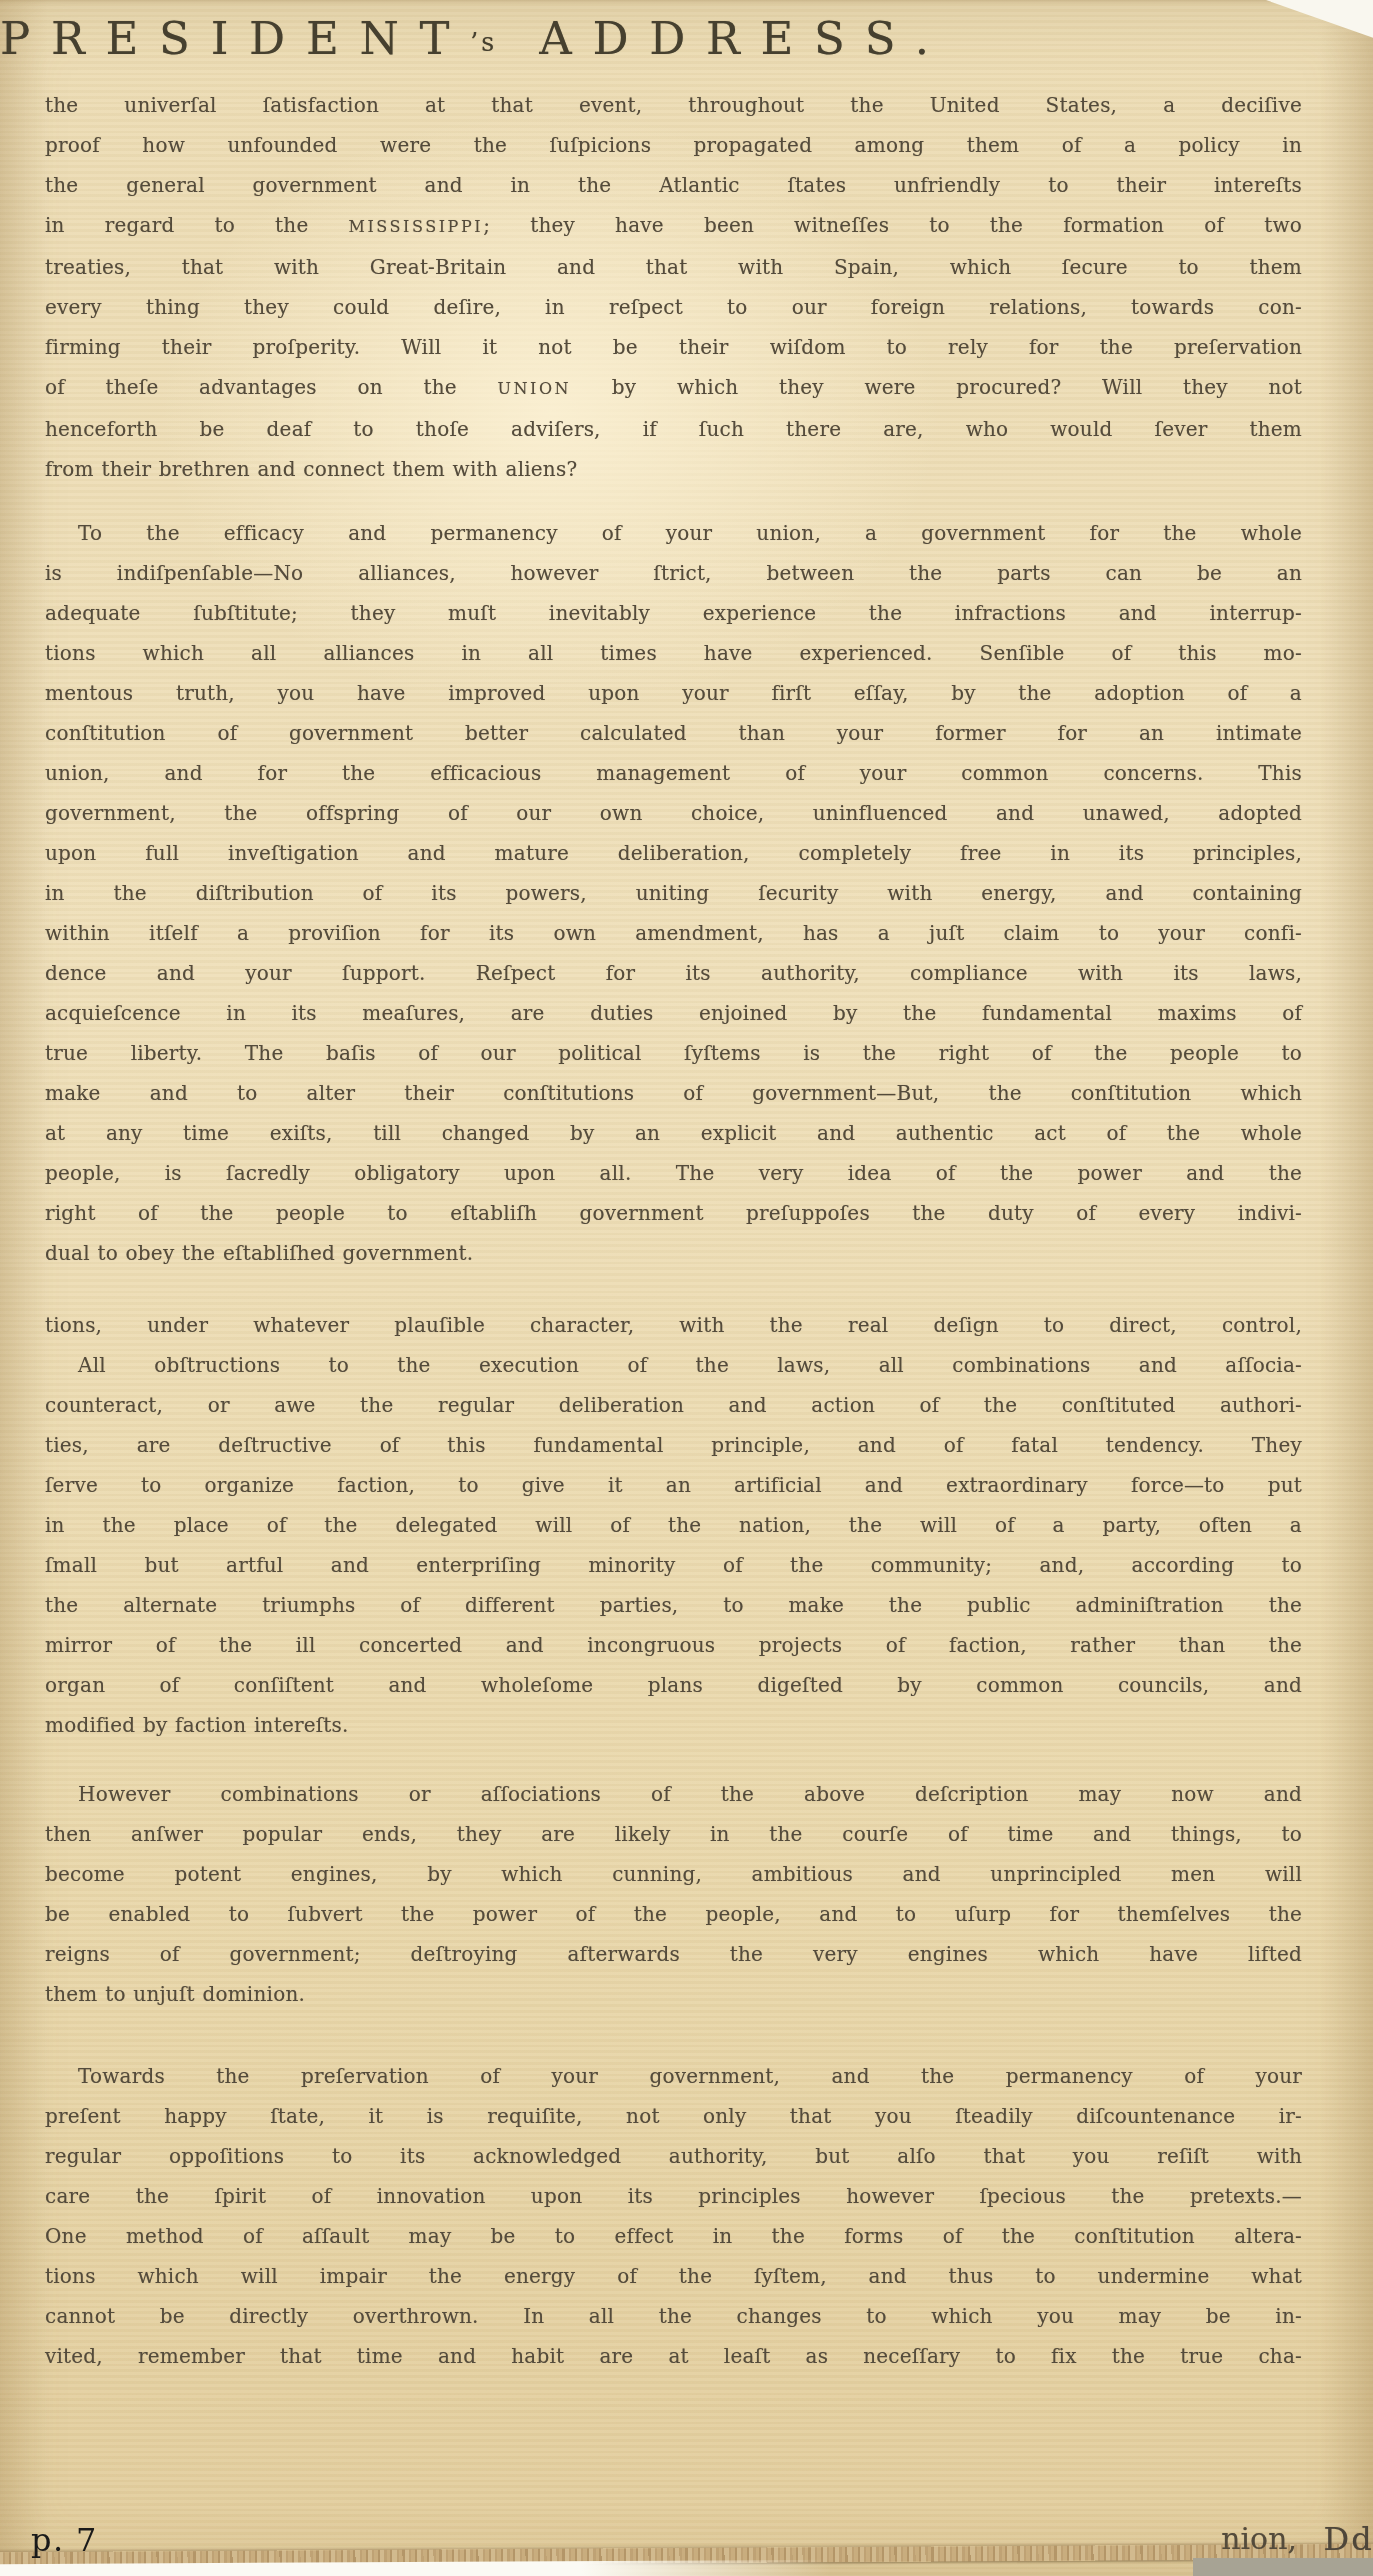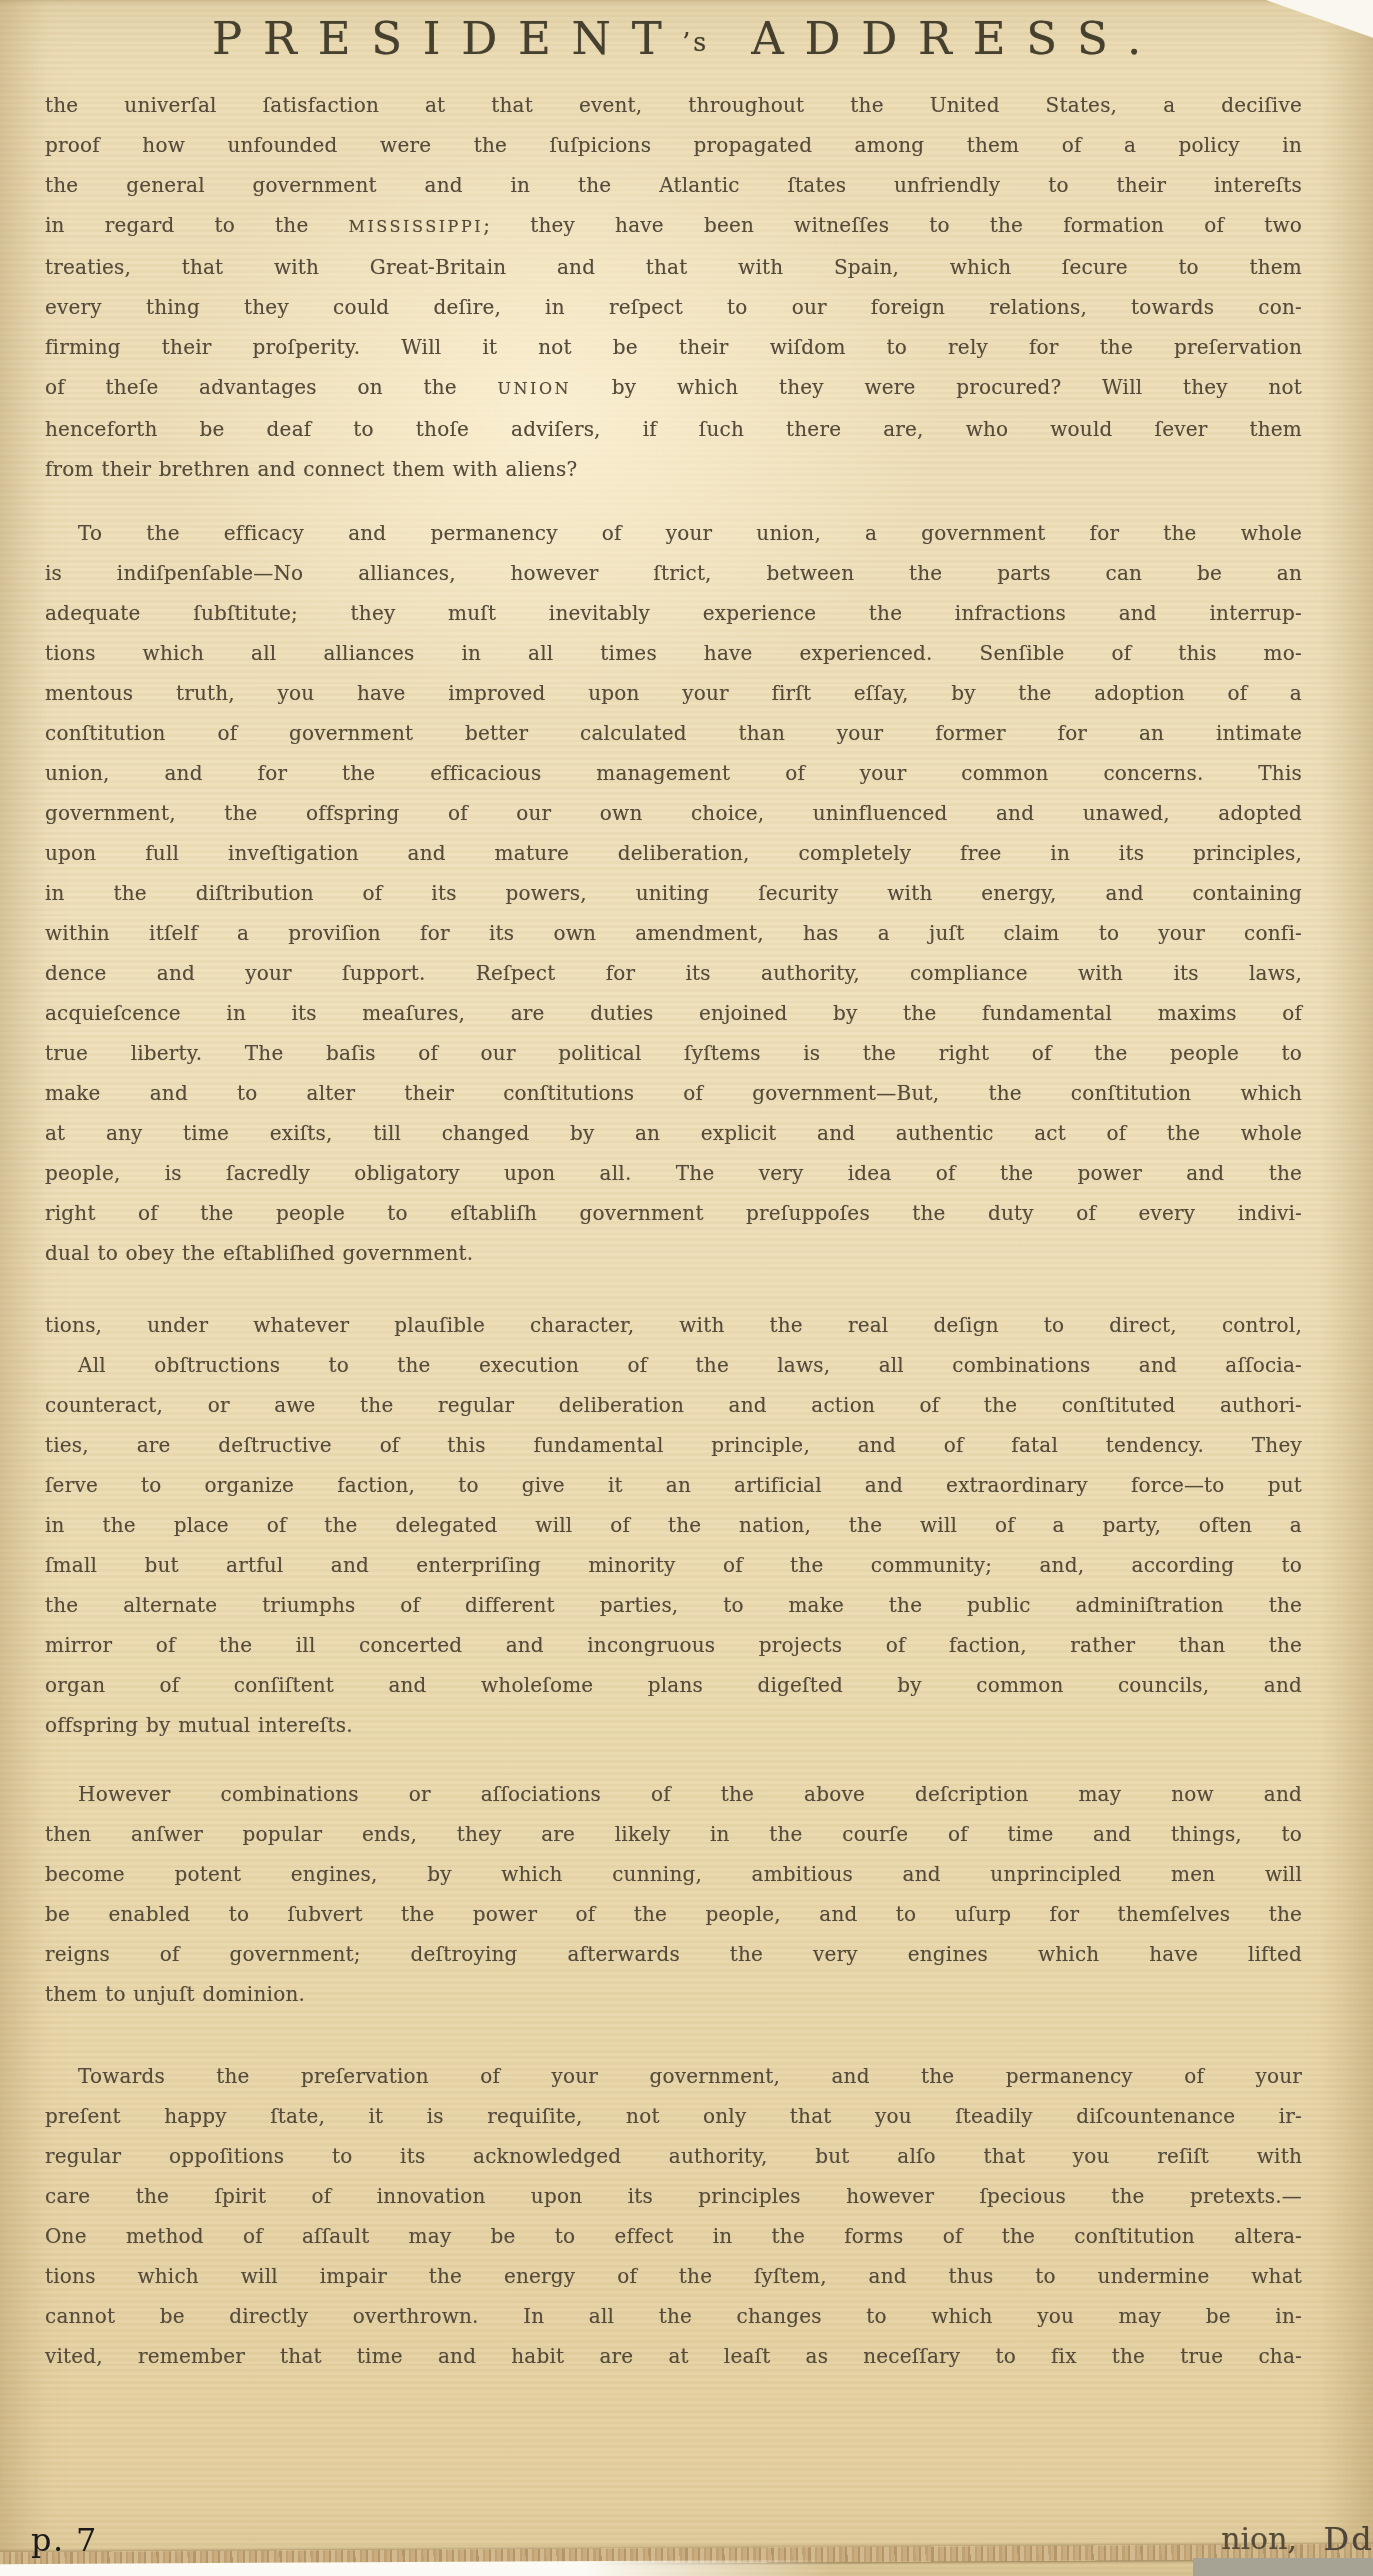--- a/index.html
+++ b/index.html
@@ -17,21 +17,21 @@
       radial-gradient(ellipse 651px 506px at 40% 16%, rgba(252,242,214,.85) 0%, rgba(252,242,214,0) 60%),
       linear-gradient(90deg, rgba(176,146,96,.22) 0%, rgba(176,146,96,0) 3.5%, rgba(176,146,96,0) 96%, rgba(176,146,96,.28) 100%),
       repeating-linear-gradient(180deg, rgba(255,255,255,.045) 0 2.9px, rgba(120,90,40,.035) 2.9px 5.8px),
       linear-gradient(180deg,#ecdcb4 0%,#efe0ba 38%,#e8d6a9 78%,#e2cd9d 100%);
     box-shadow:inset 0 0 65px rgba(140,110,60,.25);
   }
 
   
   .title{
     position:absolute;top:11.6px;left:0;right:0;
-    margin:0;text-align:center;
+    margin:0;
     font-size:45px;font-weight:normal;
     letter-spacing:.46em;
     color:#46402f;
     text-shadow:0 0 0.7px rgba(70,64,47,.5);
     white-space:nowrap;
   }
   .title .poss{
     font-size:.56em;
     letter-spacing:.12em;
     vertical-align:2.9px;
@@ -166,21 +166,21 @@
         <div class="line">tions, under whatever plauſible character, with the real deſign to direct, control,</div>
         <div class="line first">All obſtructions to the execution of the laws, all combinations and aſſocia-</div>
         <div class="line">counteract, or awe the regular deliberation and action of the conſtituted authori-</div>
         <div class="line">ties, are deſtructive of this fundamental principle, and of fatal tendency.  They</div>
         <div class="line">ſerve to organize faction, to give it an artificial and extraordinary force—to put</div>
         <div class="line">in the place of the delegated will of the nation, the will of a party, often a</div>
         <div class="line">ſmall but artful and enterpriſing minority of the community; and, according to</div>
         <div class="line">the alternate triumphs of different parties, to make the public adminiſtration the</div>
         <div class="line">mirror of the ill concerted and incongruous projects of faction, rather than the</div>
         <div class="line">organ of conſiſtent and wholeſome plans digeſted by common councils, and</div>
-        <div class="line last">offspring by mutual intereſts.</div>
+        <div class="line last">modified by faction intereſts.</div>
       </div>
       <div class="para indent">
         <div class="line first">However combinations or aſſociations of the above deſcription may now and</div>
         <div class="line">then anſwer popular ends, they are likely in the courſe of time and things, to</div>
         <div class="line">become potent engines, by which cunning, ambitious and unprincipled men will</div>
         <div class="line">be enabled to ſubvert the power of the people, and to uſurp for themſelves the</div>
         <div class="line">reigns of government; deſtroying afterwards the very engines which have lifted</div>
         <div class="line last">them to unjuſt dominion.</div>
       </div>
       <div class="para indent">

